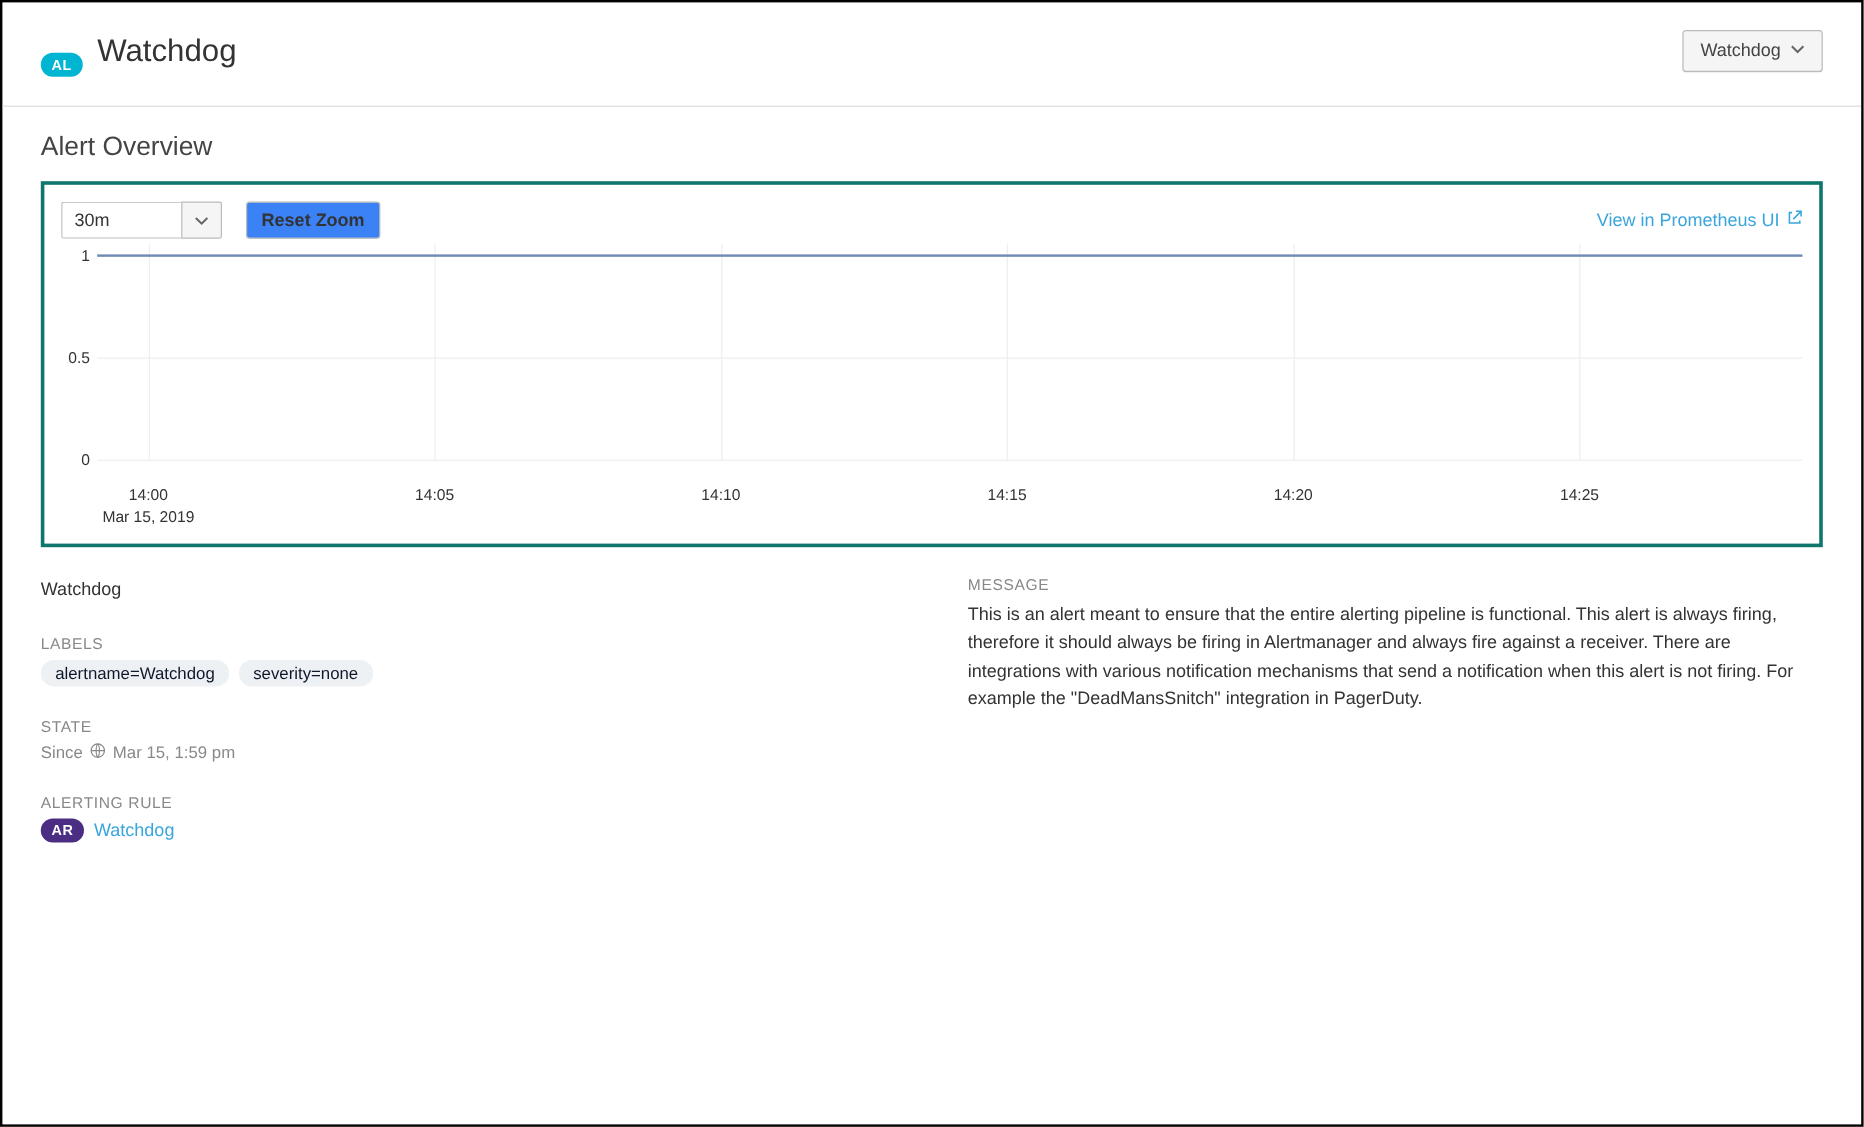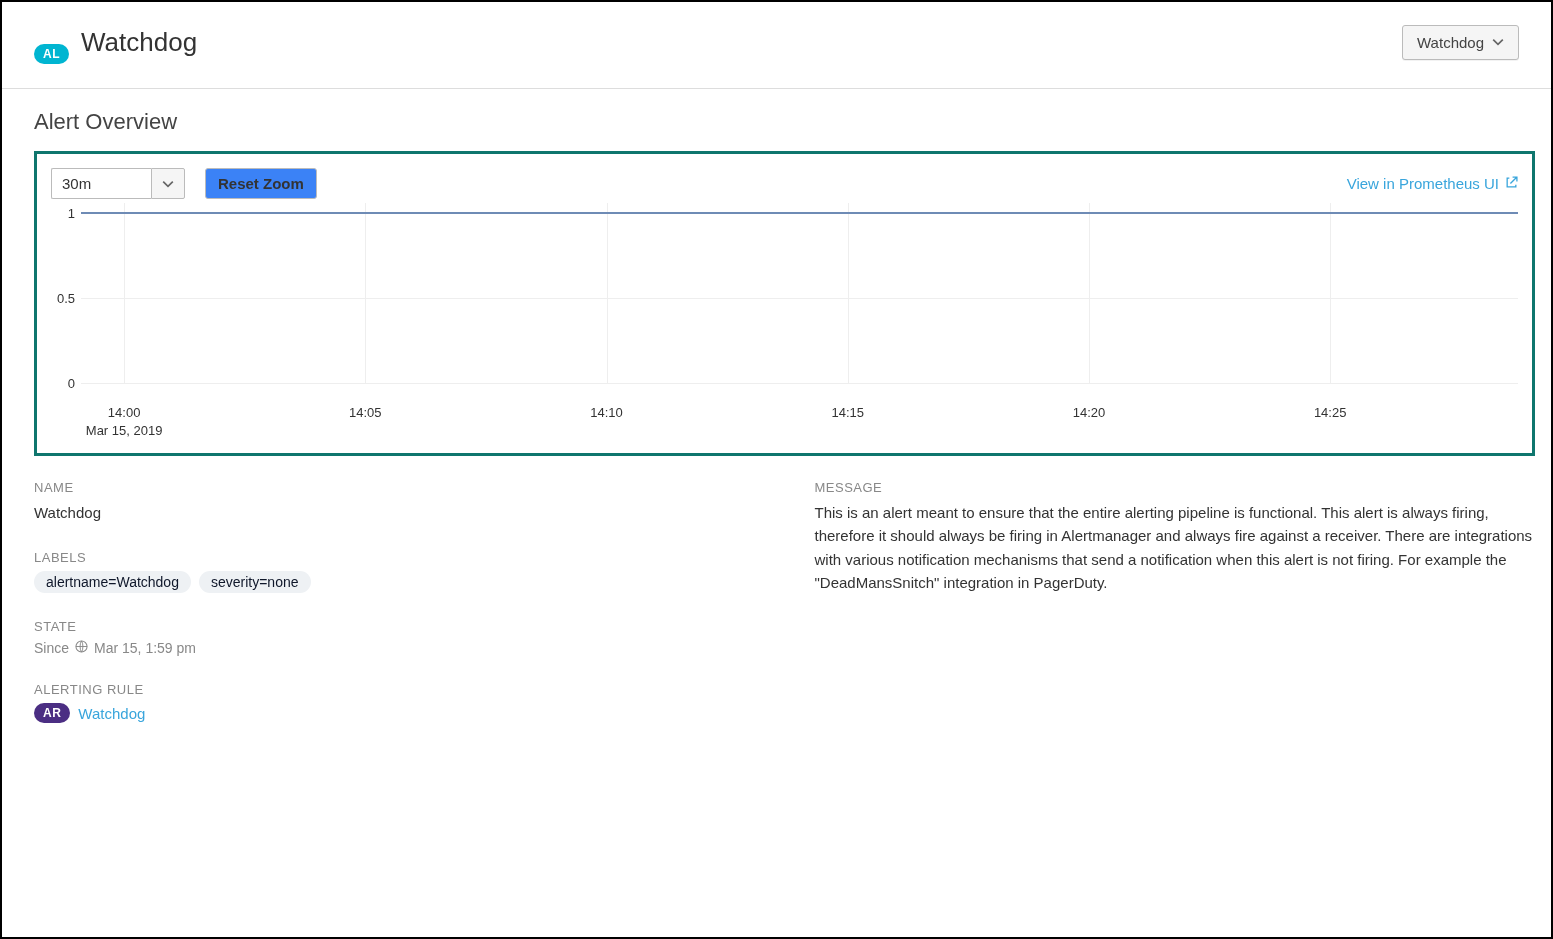--- a/index.html
+++ b/index.html
@@ -55,21 +55,21 @@
     border: 1px solid #bbb;
     border-radius: 3px;
     font-size: 15px;
     color: #444;
     cursor: pointer;
     box-shadow: 0 1px 0 rgba(0,0,0,0.05);
   }
   .actions-btn svg { width: 12px; height: 12px; }
 
   
-  .body { padding: 20px 16px 32px 32px; }
+  .body { padding: 20px 32px 32px 32px; }
   .section-title {
     font-size: 22px;
     font-weight: 400;
     color: #444;
     margin-bottom: 16px;
   }
 
   
   .chart-panel {
     border: 3px solid #0f766e;
@@ -276,21 +276,20 @@
           <div class="x-tick" style="left: 36.5714%;">14:10</div>
           <div class="x-tick" style="left: 53.3571%;">14:15</div>
           <div class="x-tick" style="left: 70.1429%;">14:20</div>
           <div class="x-tick" style="left: 86.9286%;">14:25</div>
         </div>
     </div>
 
     <div class="details">
       <div class="col">
         <div class="field">
-          <div class="field-label">NAME</div>
           <div class="field-value">Watchdog</div>
         </div>
         <div class="field">
           <div class="field-label">LABELS</div>
           <div class="pills" id="labels-pills">
               <span class="pill">alertname=Watchdog</span>
               <span class="pill">severity=none</span>
             </div>
         </div>
         <div class="field">

